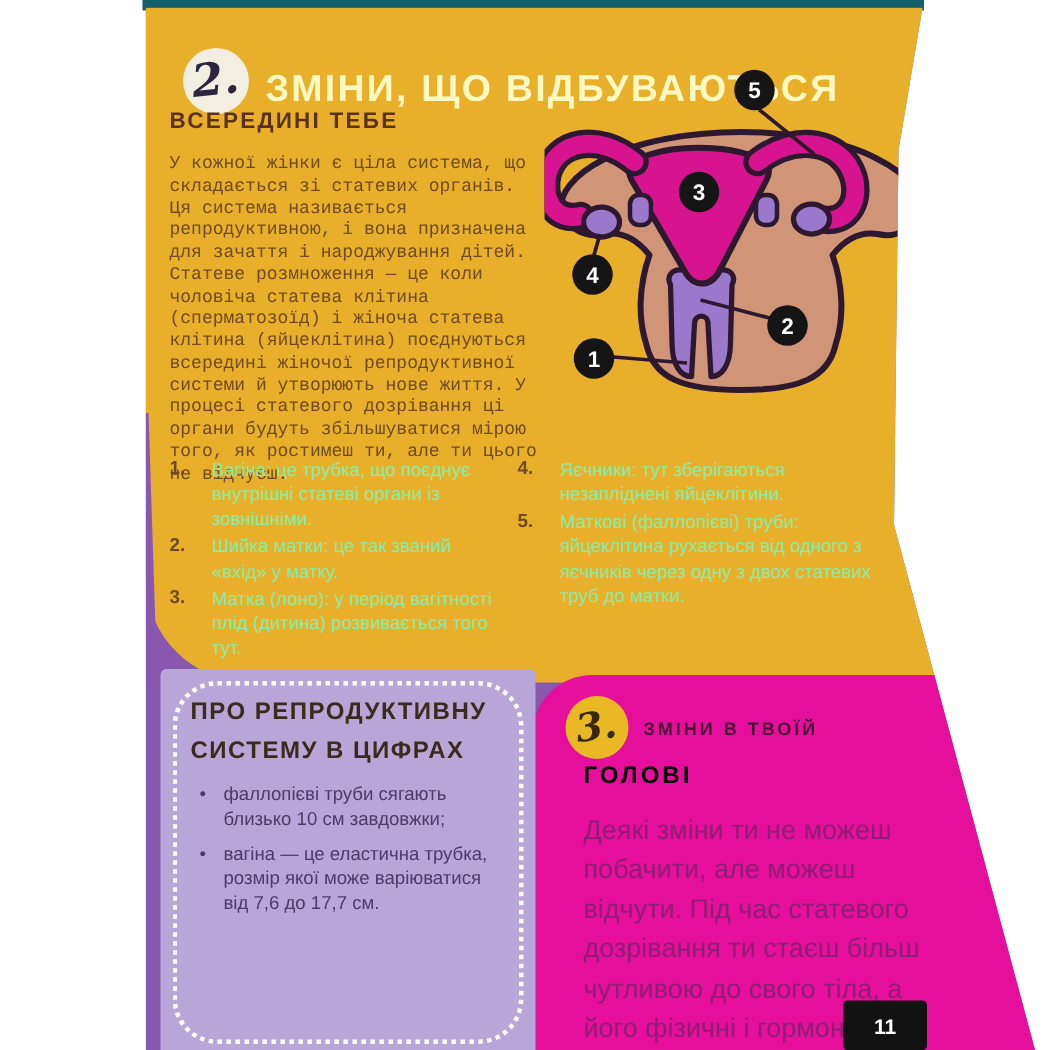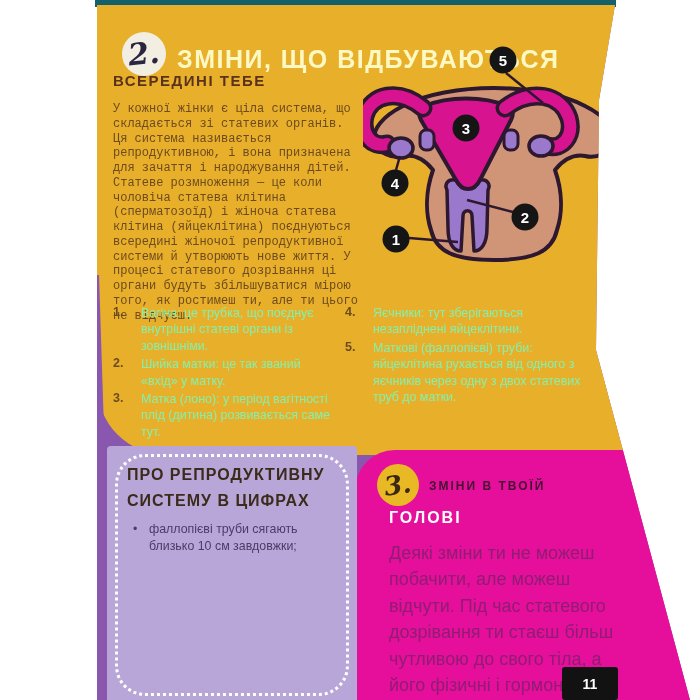--- a/index.html
+++ b/index.html
@@ -81,21 +81,21 @@
   .badge3 span{
     font-family:"DejaVu Serif", serif;font-style:italic;font-weight:bold;
     font-size:26px;color:#3a2810;transform:rotate(-8deg);line-height:1;
   }
   .pink-title1{
     position:absolute;left:74px;top:29px;
     font-size:12px;font-weight:700;letter-spacing:2px;color:#451233;white-space:nowrap;
   }
   .pink-title2{
     position:absolute;left:34px;top:59px;
-    font-size:16px;font-weight:700;letter-spacing:2px;color:#ffffff;white-space:nowrap;
+    font-size:16px;font-weight:700;letter-spacing:2px;color:#000000;white-space:nowrap;
   }
   .pink-body{
     position:absolute;left:34px;top:90px;width:232px;margin:0;
     font-size:18px;line-height:1.47;color:#8f1d73;
   }
   .page-number{
     position:absolute;left:465px;top:662px;width:56px;height:33px;background:#121212;
     color:#ffffff;font-size:14px;font-weight:700;display:flex;align-items:center;justify-content:center;
     border-radius:3px;z-index:4;
   }
@@ -117,21 +117,21 @@
     <div class="head-line2">ВСЕРЕДИНІ ТЕБЕ</div>
 
     <p class="intro">У кожної жінки є ціла система, що складається зі статевих органів. Ця система називається репродуктивною, і вона призначена для зачаття і народжування дітей. Статеве розмноження — це коли чоловіча статева клітина (сперматозоїд) і жіноча статева клітина (яйцеклітина) поєднуються всередині жіночої репродуктивної системи й утворюють нове життя. У процесі статевого дозрівання ці органи будуть збільшуватися мірою того, як ростимеш ти, але ти цього не відчуєш.</p>
 
     <div class="organ-list left">
       <span class="num">1.</span>
       <span class="txt">Вагіна: це трубка, що поєднує внутрішні статеві органи із зовнішніми.</span>
       <span class="num">2.</span>
       <span class="txt">Шийка матки: це так званий «вхід» у матку.</span>
       <span class="num">3.</span>
-      <span class="txt">Матка (лоно): у період вагітності плід (дитина) розвивається саме тут.</span>
+      <span class="txt">Матка (лоно): у період вагітності плід (дитина) розвивається того тут.</span>
     </div>
 
     <div class="organ-list right">
       <span class="num">4.</span>
       <span class="txt">Яєчники: тут зберігаються незапліднені яйцеклітини.</span>
       <span class="num">5.</span>
       <span class="txt">Маткові (фаллопієві) труби: яйцеклітина рухається від одного з яєчників через одну з двох статевих труб до матки.</span>
     </div>
 
     <svg class="diagram" viewBox="0 0 262 232">
@@ -187,20 +187,21 @@
     </svg>
 
     <div class="facts-box">
       <div class="facts-dotted"></div>
       <div class="facts-title">
         <span>ПРО РЕПРОДУКТИВНУ</span>
         <span>СИСТЕМУ В ЦИФРАХ</span>
       </div>
       <ul class="facts-list">
         <li>фаллопієві труби сягають близько 10 см завдовжки;</li>
+        <li>вагіна — це еластична трубка, розмір якої може варіюватися від 7,6 до 17,7 см.</li>
       </ul>
     </div>
 
     <div class="pink-panel">
       <div class="badge3">
         <span>3.</span>
       </div>
       <div class="pink-title1">ЗМІНИ В ТВОЇЙ</div>
       <div class="pink-title2">ГОЛОВІ</div>
       <p class="pink-body">Деякі зміни ти не можеш побачити, але можеш відчути. Під час статевого дозрівання ти стаєш більш чутливою до свого тіла, а його фізичні і гормональні перетворення можуть неабияк впливати на твій емоційний стан.</p>

